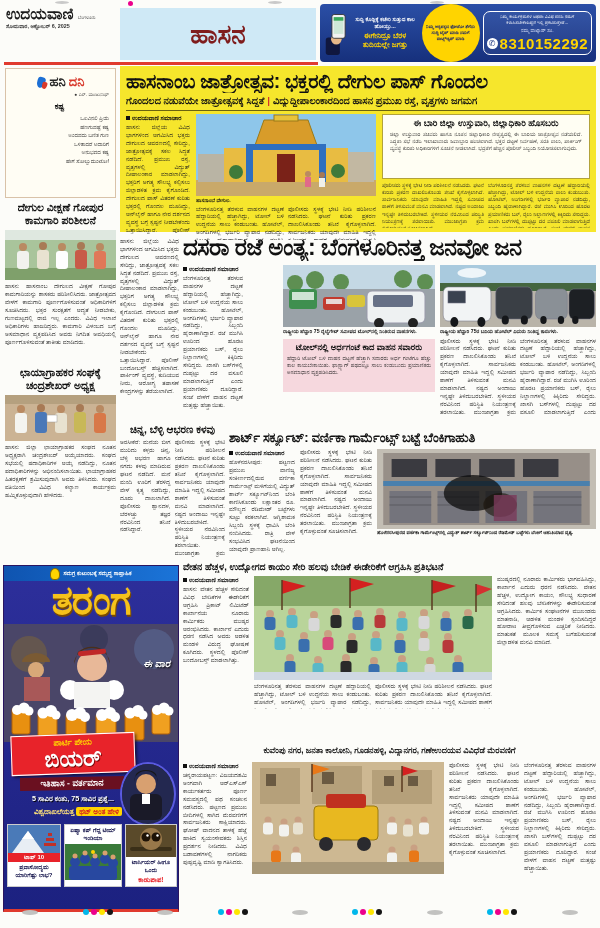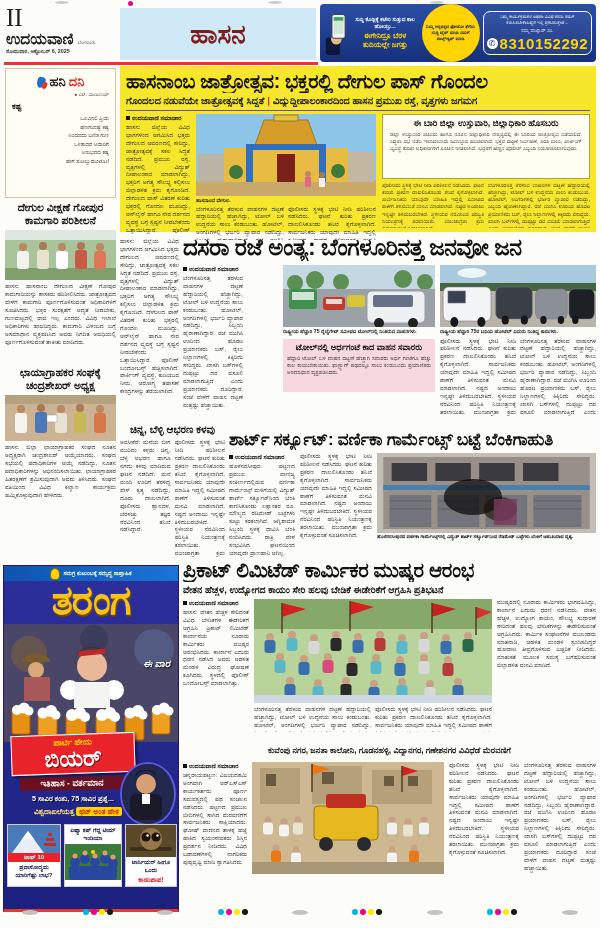--- a/index.html
+++ b/index.html
@@ -50,21 +50,21 @@
   #hani{left:5px;top:68px;width:111px;height:130px;border:1px solid #d9c2a8;background:#fffdf4;
         padding:5px 6px;}
   .hd-row{display:flex;align-items:center;justify-content:center;gap:3px;}
   .drops{position:relative;width:10px;height:13px;}
   .drop{position:absolute;border-radius:55% 55% 70% 70%/35% 35% 85% 85%;}
   .d1{left:0;top:1px;width:8px;height:11px;background:#1d6fd4;transform:rotate(18deg);}
   .d2{left:5px;top:6px;width:5px;height:7px;background:#d83a2a;transform:rotate(18deg);}
   .hd-b{font-size:13px;font-weight:bold;color:#222;}
   .hd-r{font-size:13px;font-weight:bold;color:#d8372a;}
   .hd-author{font-size:4.8px;color:#333;text-align:right;margin-top:2px;}
-  .hd-title{font-size:8px;font-weight:bold;text-align:left;margin:5px 2px 2px 0;}
+  .hd-title{font-size:8px;font-weight:bold;text-align:center;margin:5px 2px 2px 0;}
   .hd-line{font-size:5.5px;line-height:1.55;color:#222;text-align:right;}
 
   
   #sb1{left:5px;top:201px;width:111px;}
   #sb2{left:5px;top:366px;width:111px;}
   .sb-head{font-size:10.6px;font-weight:bold;text-align:center;line-height:1.25;margin-bottom:3px;}
   .sb-body{margin-top:3px;}
 
   
   #taranga{left:3px;top:565px;width:176px;height:347px;background:linear-gradient(180deg,#2d2f9b,#1c2180);
@@ -121,21 +121,21 @@
   .pink{background:#f6d8de;padding:3px 4px;margin-top:4px;}
   .pk-head{font-size:8.4px;font-weight:bold;text-align:center;margin-bottom:2px;}
 
   
   #midcol{left:120px;top:238px;width:59px;height:182px;}
   #gold{left:120px;top:424px;width:105px;}
   .g-head{font-size:10.4px;font-weight:bold;text-align:center;line-height:1.2;margin-bottom:3px;}
 
   
   #fire{left:229px;top:430px;width:367px;}
-  .f-head{font-size:17px;font-weight:bold;letter-spacing:-.3px;}
+  .f-head{font-size:13px;font-weight:bold;letter-spacing:-.3px;}
   .f-row{display:flex;gap:5px;margin-top:3px;}
   .f-a{width:66px;}.f-b{width:72px;}.f-c{flex:1;}
 
   
   #strike{left:183px;top:559px;width:413px;}
   .s-head{font-size:20px;font-weight:bold;letter-spacing:-.4px;}
   .s-sub{font-size:9.4px;font-weight:bold;margin-top:2px;}
   .s-row{display:flex;gap:5px;margin-top:3px;}
   .s-a{width:66px;}.s-pc{width:238px;}.s-c{flex:1;}
 
@@ -158,21 +158,20 @@
 <body>
 
 <div class="page">
 
   <div class="tm dash ab" style="left:55px"></div>
   <div class="tm dot ab" style="left:128px;background:#ec008c"></div>
   <div class="tm dash ab" style="left:268px"></div>
   <div class="tm dash ab" style="left:430px"></div>
 
   <div class="ab" id="mast">
-    <div class="pgno">II</div>
     <div class="paper"><span>ಉದಯವಾಣಿ</span>
       <span class="ed">ಬೆಂಗಳೂರು</span></div>
     <div class="date">ಸೋಮವಾರ, ಅಕ್ಟೋಬರ್ 6, 2025</div>
   </div>
 
   <div class="ab" id="secbox">
     <span class="t">ಹಾಸನ</span>
   </div>
 
   <div class="ab" id="wad">
@@ -568,21 +567,20 @@
           <ellipse cx="92" cy="44" rx="28" ry="18" fill="#0a0a0a" opacity=".72"></ellipse>
           <ellipse cx="118" cy="56" rx="16" ry="12" fill="#1a1208" opacity=".6"></ellipse>
           <rect x="112" y="46" width="22" height="26" fill="#7a3a5a" opacity=".8"></rect>
         </svg>
         <div class="cap" style="font-size:4.8px">ಹೊಳೆನರಸೀಪುರದ ವರ್ಣಿಕಾ ಗಾರ್ಮೆಂಟ್ಸ್‌ನಲ್ಲಿ ವಿದ್ಯುತ್ ಶಾರ್ಟ್ ಸರ್ಕ್ಯೂಟ್‌ನಿಂದ ರೆಡಿಮೇಡ್ ಬಟ್ಟೆಗಳು ಬೆಂಕಿಗೆ ಆಹುತಿಯಾದ ದೃಶ್ಯ.</div>
       </div>
     </div>
   </div>
 
   <div class="ab" id="strike">
-    <div class="s-head nowrap">ಪ್ರಿಕಾಟ್ ಲಿಮಿಟೆಡ್ ಕಾರ್ಮಿಕರ ಮುಷ್ಕರ ಆರಂಭ</div>
     <div class="s-sub nowrap">ವೇತನ ಹೆಚ್ಚಳ, ಉದ್ಯೋಗದ ಕಾಯಂ ಸೇರಿ ಹಲವು ಬೇಡಿಕೆ ಈಡೇರಿಕೆಗೆ ಆಗ್ರಹಿಸಿ ಪ್ರತಿಭಟನೆ</div>
     <div class="s-row">
       <div class="s-a">
         <div class="byl">
             <span class="sq"></span>
             <span>ಉದಯವಾಣಿ ಸಮಾಚಾರ</span>
           </div>
         <div class="bt" style="height:132px">ಹಾಸನ: ವೇತನ ಹೆಚ್ಚಳ ಸೇರಿದಂತೆ ವಿವಿಧ ಬೇಡಿಕೆಗಳ ಈಡೇರಿಕೆಗೆ ಆಗ್ರಹಿಸಿ ಪ್ರಿಕಾಟ್ ಲಿಮಿಟೆಡ್ ಕಾರ್ಖಾನೆಯ ನೂರಾರು ಕಾರ್ಮಿಕರು ಮುಷ್ಕರ ಆರಂಭಿಸಿದರು. ಕಾರ್ಖಾನೆ ಎದುರು ಧರಣಿ ನಡೆಸಿದ ಅವರು ಆಡಳಿತ ಮಂಡಳಿ ವಿರುದ್ಧ ಘೋಷಣೆ ಕೂಗಿದರು. ಸ್ಥಳದಲ್ಲಿ ಪೊಲೀಸ್ ಬಂದೋಬಸ್ತ್ ಮಾಡಲಾಗಿತ್ತು.</div>
       </div>
       <div class="s-pc">
@@ -638,21 +636,21 @@
           <div class="bt" style="height:26px">ಬೆಂಗಳೂರಿನತ್ತ ತೆರಳುವ ವಾಹನಗಳ ದಟ್ಟಣೆ ಹೆದ್ದಾರಿಯಲ್ಲಿ ಹೆಚ್ಚಾಗಿದ್ದು, ಟೋಲ್ ಬಳಿ ಉದ್ದನೆಯ ಸಾಲು ಕಂಡುಬಂತು. ಹೋಟೆಲ್, ಅಂಗಡಿಗಳಲ್ಲಿ ಭರ್ಜರಿ ವ್ಯಾಪಾರ ನಡೆದಿದ್ದು, ಸಿಬ್ಬಂದಿ ಹೈರಾಣಾಗಿದ್ದಾರೆ. ರಜೆ ಮುಗಿಸಿ ಊರಿಂದ ಹೊರಟ ಪ್ರಯಾಣಿಕರು ಬಸ್, ರೈಲು ನಿಲ್ದಾಣಗಳಲ್ಲಿ ಕಿಕ್ಕಿರಿದು ಸೇರಿದ್ದರು. ಖಾಸಗಿ ಬಸ್‌ಗಳಲ್ಲಿ ದುಪ್ಪಟ್ಟು ದರ ವಸೂಲಿ ಮಾಡಲಾಗುತ್ತಿದೆ ಎಂದು ಪ್ರಯಾಣಿಕರು ದೂರಿದ್ದಾರೆ. ಸಂಜೆ ವೇಳೆಗೆ ವಾಹನ ದಟ್ಟಣೆ ಮತ್ತಷ್ಟು ಹೆಚ್ಚಾಯಿತು.</div>
           <div class="bt" style="height:26px">ಪೊಲೀಸರು ಸ್ಥಳಕ್ಕೆ ಭೇಟಿ ನೀಡಿ ಪರಿಶೀಲನೆ ನಡೆಸಿದರು. ಘಟನೆ ಕುರಿತು ಪ್ರಕರಣ ದಾಖಲಿಸಿಕೊಂಡು ತನಿಖೆ ಕೈಗೊಳ್ಳಲಾಗಿದೆ. ಸಾರ್ವಜನಿಕರು ಯಾವುದೇ ಮಾಹಿತಿ ಇದ್ದಲ್ಲಿ ಸಮೀಪದ ಠಾಣೆಗೆ ತಿಳಿಸುವಂತೆ ಮನವಿ ಮಾಡಲಾಗಿದೆ. ನಷ್ಟದ ಅಂದಾಜು ಇನ್ನಷ್ಟೇ ತಿಳಿದುಬರಬೇಕಿದೆ. ಸ್ಥಳೀಯರ ನೆರವಿನಿಂದ ಪರಿಸ್ಥಿತಿ ನಿಯಂತ್ರಣಕ್ಕೆ ತರಲಾಯಿತು. ಮುಂಜಾಗ್ರತಾ ಕ್ರಮ ಕೈಗೊಳ್ಳುವಂತೆ ಸೂಚಿಸಲಾಗಿದೆ.</div>
         </div>
       </div>
       <div class="s-c">
         <div class="bt" style="height:138px">ಮುಷ್ಕರದಲ್ಲಿ ನೂರಾರು ಕಾರ್ಮಿಕರು ಭಾಗವಹಿಸಿದ್ದು, ಕಾರ್ಖಾನೆ ಎದುರು ಧರಣಿ ನಡೆಸಿದರು. ವೇತನ ಹೆಚ್ಚಳ, ಉದ್ಯೋಗ ಕಾಯಂ, ಸೌಲಭ್ಯ ಸುಧಾರಣೆ ಸೇರಿದಂತೆ ಹಲವು ಬೇಡಿಕೆಗಳನ್ನು ಈಡೇರಿಸುವಂತೆ ಆಗ್ರಹಿಸಿದರು. ಕಾರ್ಮಿಕ ಸಂಘಟನೆಗಳ ಮುಖಂಡರು ಮಾತನಾಡಿ, ಆಡಳಿತ ಮಂಡಳಿ ಸ್ಪಂದಿಸದಿದ್ದರೆ ಹೋರಾಟ ತೀವ್ರಗೊಳಿಸುವ ಎಚ್ಚರಿಕೆ ನೀಡಿದರು. ಮಾತುಕತೆ ಮೂಲಕ ಸಮಸ್ಯೆ ಬಗೆಹರಿಸುವಂತೆ ಜಿಲ್ಲಾಡಳಿತ ಮನವಿ ಮಾಡಿದೆ.</div>
       </div>
     </div>
   </div>
 
-  <div class="ab nowrap" id="strap">ಕುವೆಂಪು ನಗರ, ಜನತಾ ಕಾಲೋನಿ, ಗೂಡನಹಳ್ಳಿ, ವಿದ್ಯಾನಗರ, ಗಣೇಶನಗರ ವಿವಿಧೆಡೆ ಮೆರವಣಿಗೆ</div>
+  <div class="ab nowrap" id="strap">ಕುವೆಂಪು ನಗರ, ಜನತಾ ಕಾಲೋನಿ, ಗೂಡನಹಳ್ಳಿ, ವಿದ್ಯಾನಗರ, ಗಣೇಉದಯವ ವಿವಿಧೆಡೆ ಮೆರವಣಿಗೆ</div>
 
   <div class="ab" id="rss">
     <div class="r-row">
       <div class="r-a">
         <div class="byl">
             <span class="sq"></span>
             <span>ಉದಯವಾಣಿ ಸಮಾಚಾರ</span>
           </div>
         <div class="bt" style="height:104px">ಚನ್ನರಾಯಪಟ್ಟಣ: ವಿಜಯದಶಮಿ ಅಂಗವಾಗಿ ಆರ್‌ಎಸ್‌ಎಸ್ ಕಾರ್ಯಕರ್ತರು ಪೂರ್ಣ ಸಮವಸ್ತ್ರದಲ್ಲಿ ಪಥ ಸಂಚಲನ ನಡೆಸಿದರು. ಪಟ್ಟಣದ ಪ್ರಮುಖ ಬೀದಿಗಳಲ್ಲಿ ಸಾಗಿದ ಮೆರವಣಿಗೆಗೆ ಸಾರ್ವಜನಿಕರು ಸಾಕ್ಷಿಯಾದರು. ಘೋಷ್ ವಾದನದ ತಾಳಕ್ಕೆ ಹೆಜ್ಜೆ ಹಾಕಿದ ಸ್ವಯಂಸೇವಕರು ಶಿಸ್ತಿನ ಪ್ರದರ್ಶನ ನೀಡಿದರು. ವಿವಿಧ ಬಡಾವಣೆಗಳಲ್ಲಿ ನಾಗರಿಕರು ಪುಷ್ಪವೃಷ್ಟಿ ಮಾಡಿ ಸ್ವಾಗತಿಸಿದರು.</div>
       </div>

